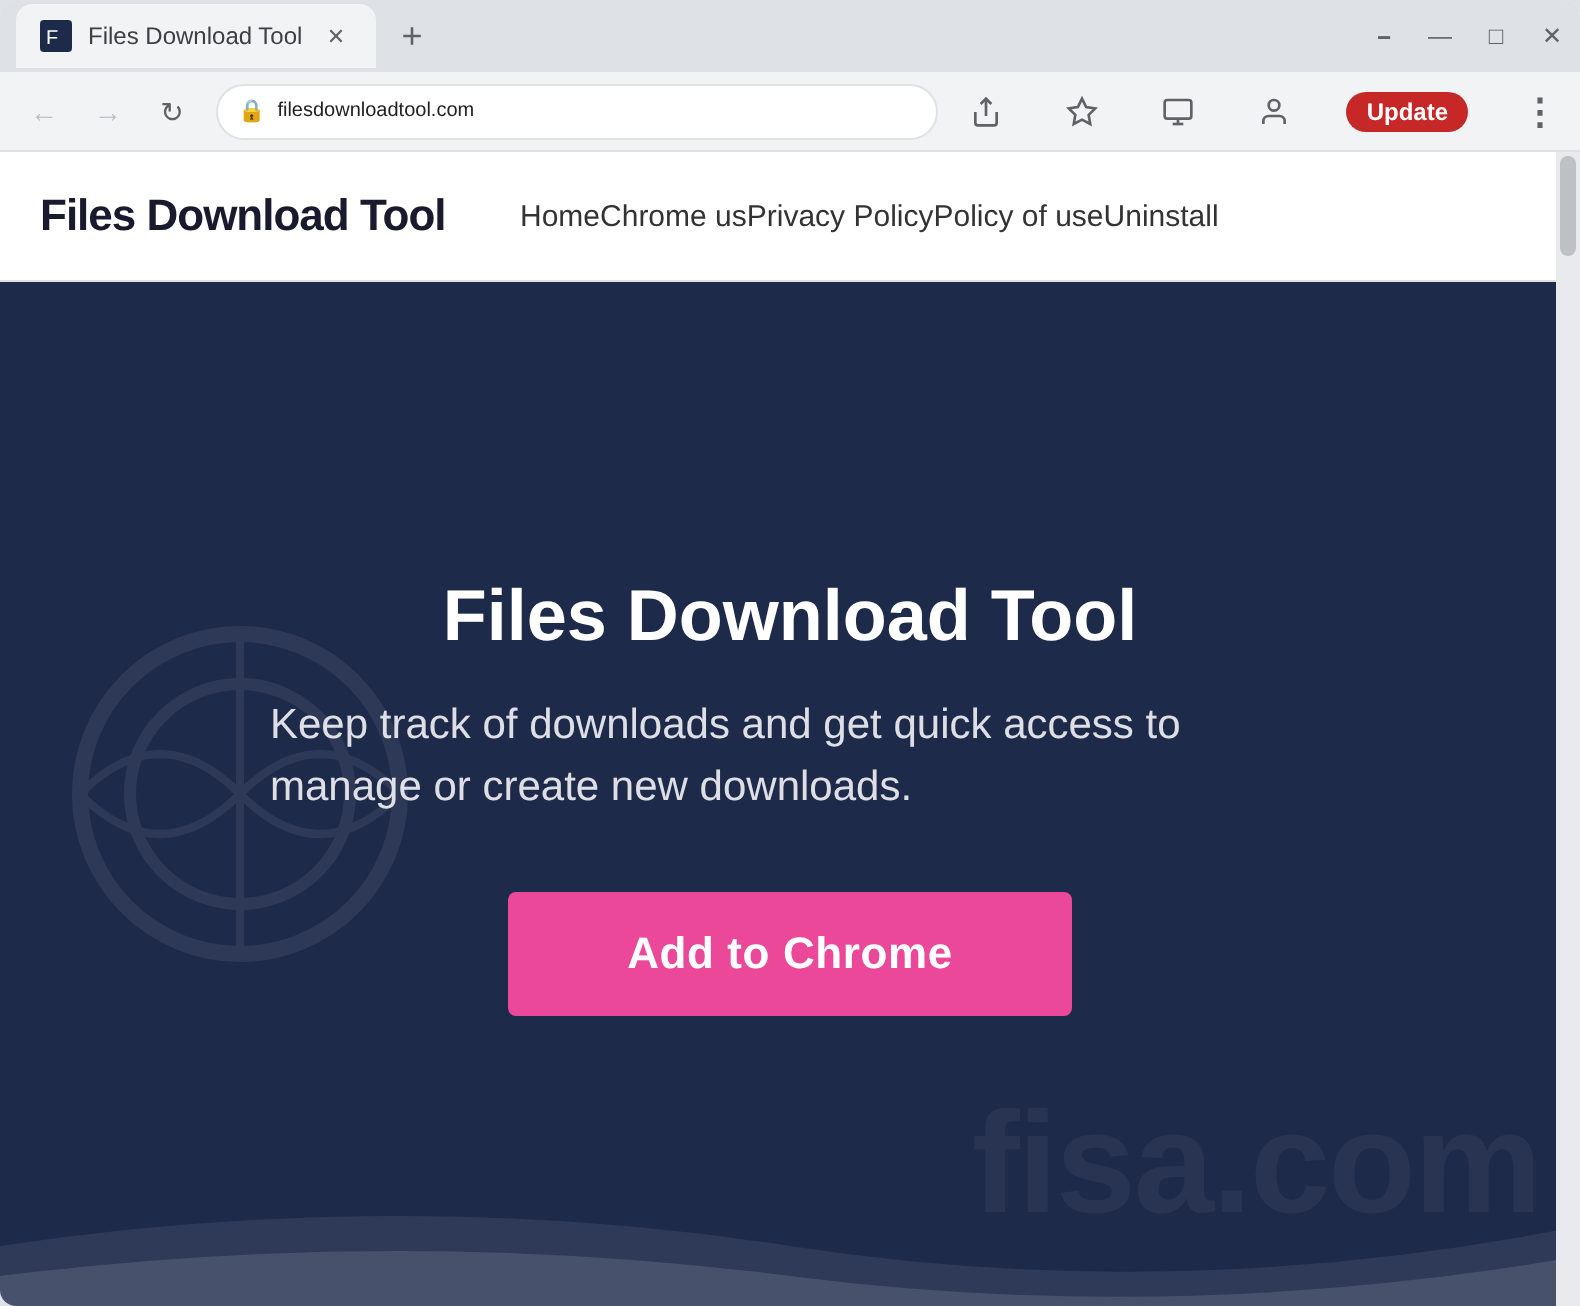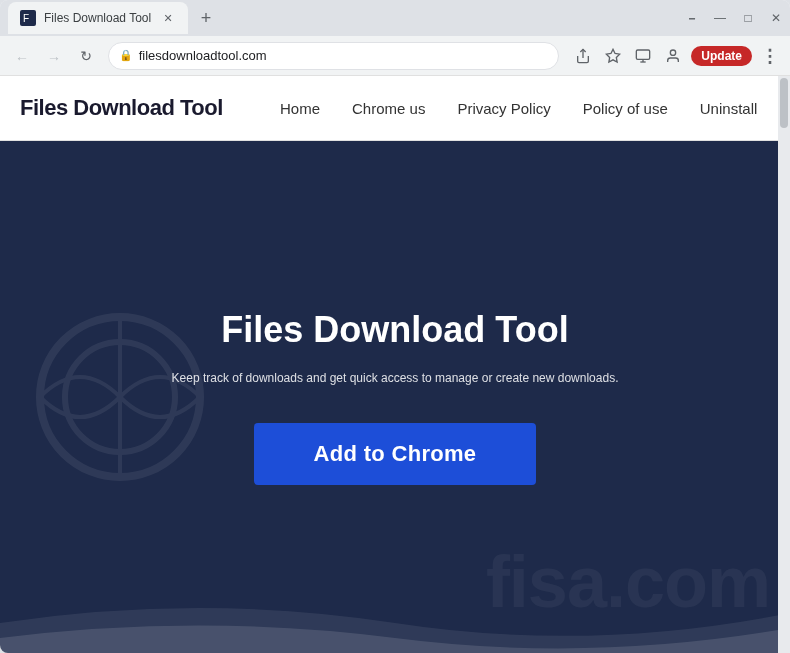--- a/index.html
+++ b/index.html
@@ -19,41 +19,41 @@
     .new-tab-btn { width: 28px; height: 28px; display: flex; align-items: center; justify-content: center; border-radius: 50%; cursor: pointer; font-size: 18px; color: #5f6368; margin-left: 4px; }
     .window-ctrl { width: 12px; height: 12px; display: flex; align-items: center; justify-content: center; font-size: 10px; color: #5f6368; cursor: pointer; }
     .win-controls { display: flex; gap: 16px; align-items: center; }
 
     
     .address-bar { height: 40px; background: #f1f3f4; display: flex; align-items: center; padding: 0 8px; gap: 4px; border-bottom: 1px solid #e0e0e0; }
     .nav-btn { width: 28px; height: 28px; display: flex; align-items: center; justify-content: center; border-radius: 50%; cursor: pointer; color: #5f6368; font-size: 14px; }
     .nav-btn.disabled { color: #bdc1c6; cursor: default; }
     .address-input-wrap { flex: 1; height: 28px; background: #fff; border-radius: 14px; display: flex; align-items: center; padding: 0 10px; gap: 6px; border: 1px solid #dfe1e5; margin: 0 4px; }
     .lock-icon { color: #5f6368; font-size: 11px; }
-    .address-text { font-size: 13px; color: #202124; flex: 1; }
-    .toolbar-right { display: flex; align-items: center; gap: 6px; margin-left: 4px; }
+    .address-text { font-size: 10px; color: #202124; flex: 1; }
+    .toolbar-right { display: flex; align-items: center; gap: 24px; margin-left: 4px; }
     .toolbar-icon { width: 24px; height: 24px; display: flex; align-items: center; justify-content: center; border-radius: 50%; cursor: pointer; color: #5f6368; font-size: 14px; }
     .update-btn { background: #c62828; color: #fff; border-radius: 12px; padding: 3px 10px; font-size: 12px; font-weight: 600; cursor: pointer; white-space: nowrap; }
     .more-btn { width: 24px; height: 24px; display: flex; align-items: center; justify-content: center; cursor: pointer; color: #5f6368; font-size: 18px; font-weight: bold; }
 
     
     .page-content { flex: 1; background: #fff; overflow: hidden; display: flex; flex-direction: column; position: relative; }
 
     
     .site-nav { height: 65px; background: #fff; border-bottom: 1px solid #e0e0e0; display: flex; align-items: center; padding: 0 20px; flex-shrink: 0; }
     .site-logo { font-size: 22px; font-weight: 900; color: #1a1a2e; letter-spacing: -0.5px; min-width: 240px; }
-    .site-nav-links { display: flex; align-items: center; gap: 32px; margin-left: 20px; }
+    .site-nav-links { display: flex; align-items: center; }
     .site-nav-link { font-size: 15px; color: #333; text-decoration: none; cursor: pointer; }
 
     
     .hero { flex: 1; background: #1e2a4a; position: relative; display: flex; flex-direction: column; align-items: center; justify-content: center; overflow: hidden; }
     .hero-watermark { position: absolute; top: 0; left: 0; right: 0; bottom: 0; display: flex; align-items: center; justify-content: center; overflow: hidden; pointer-events: none; }
     .hero-title { font-size: 36px; font-weight: 700; color: #fff; text-align: center; margin-bottom: 18px; position: relative; z-index: 1; }
-    .hero-subtitle { font-size: 12px; color: rgba(255,255,255,0.85); text-align: center; max-width: 520px; line-height: 1.5; margin-bottom: 36px; position: relative; z-index: 1; }
-    .add-to-chrome-btn { background: #1d4ed8; color: #fff; border: none; border-radius: 4px; padding: 18px 60px; font-size: 22px; font-weight: 700; cursor: pointer; position: relative; z-index: 1; letter-spacing: 0.3px; }
+    .hero-subtitle { font-size: 21px; color: rgba(255,255,255,0.85); max-width: 520px; line-height: 1.5; margin-bottom: 36px; position: relative; z-index: 1; }
+    .add-to-chrome-btn { background: #ec4899; color: #fff; border: none; border-radius: 4px; padding: 18px 60px; font-size: 22px; font-weight: 700; cursor: pointer; position: relative; z-index: 1; letter-spacing: 0.3px; }
 
     
     .hero-wave { position: absolute; bottom: 0; left: 0; right: 0; height: 60px; }
 
     
     .scrollbar-track { position: absolute; right: 0; top: 36px; bottom: 0; width: 12px; background: #f1f3f4; display: flex; flex-direction: column; align-items: center; }
     .scrollbar-thumb { width: 8px; height: 60px; background: #bdc1c6; border-radius: 4px; margin-top: 4px; }
   </style>
 </head>
 <body>

